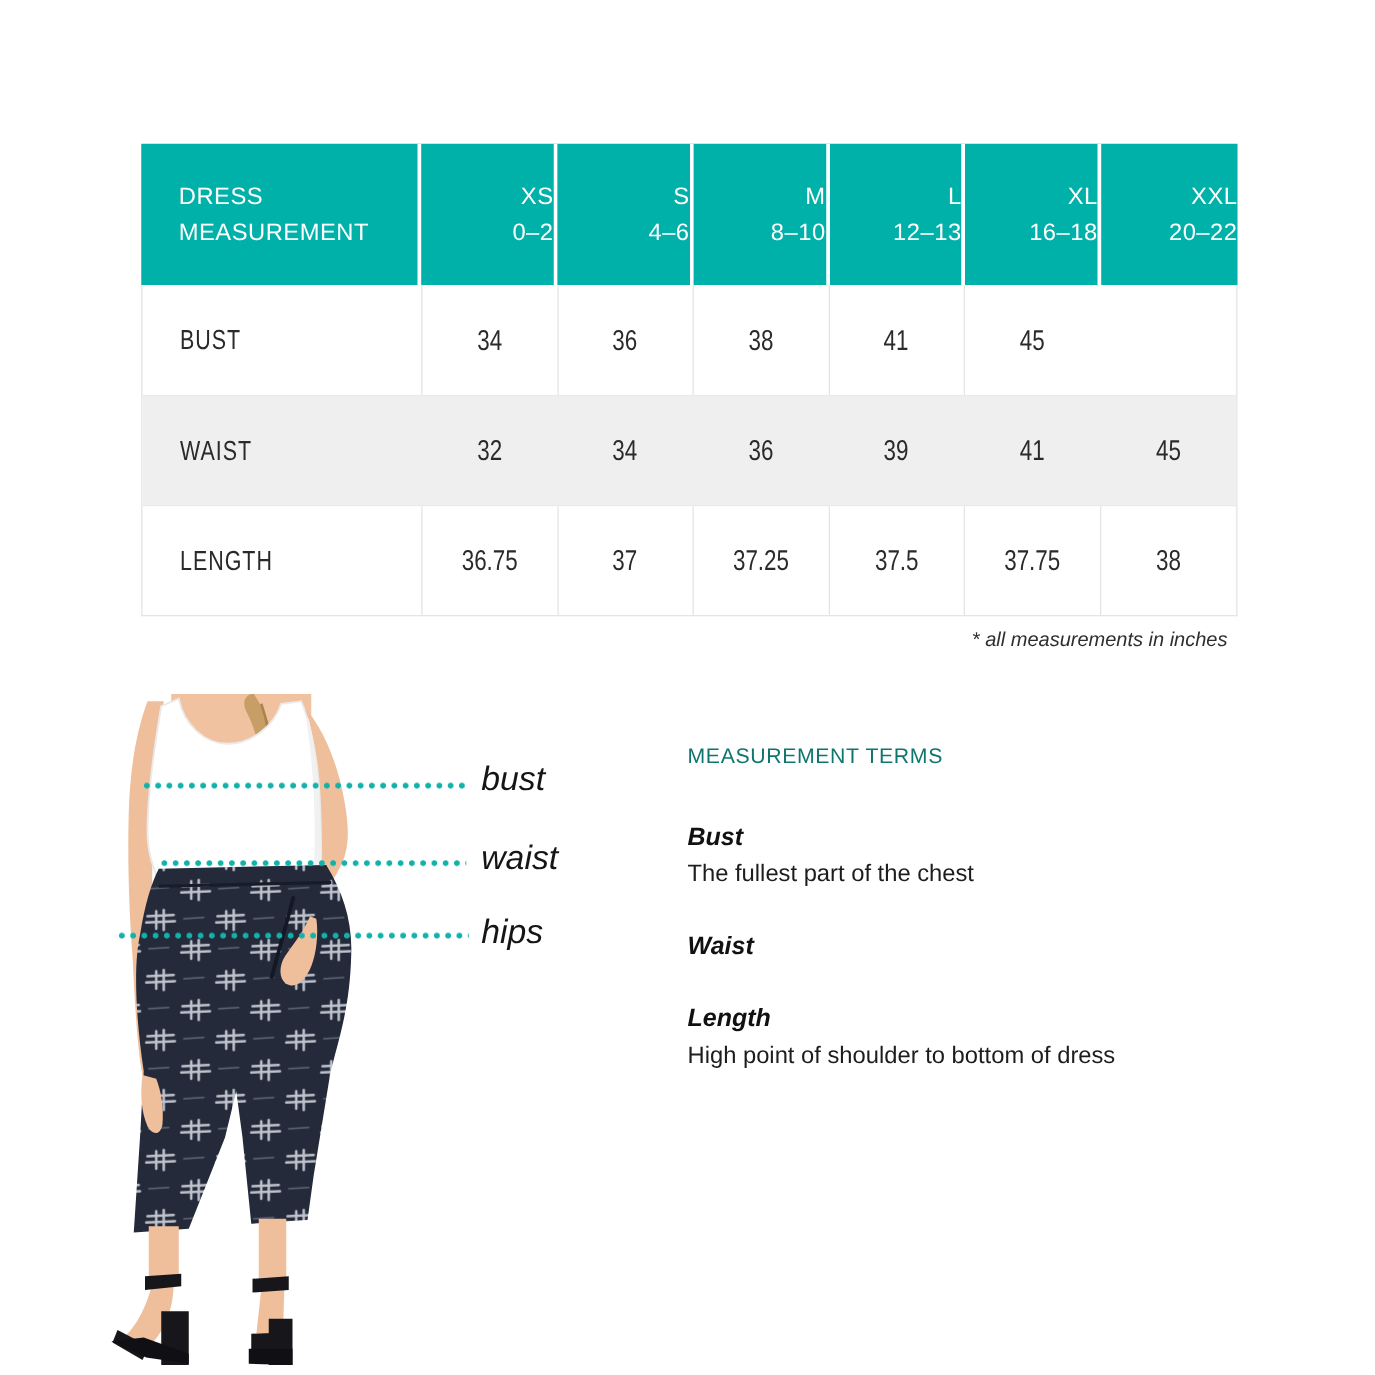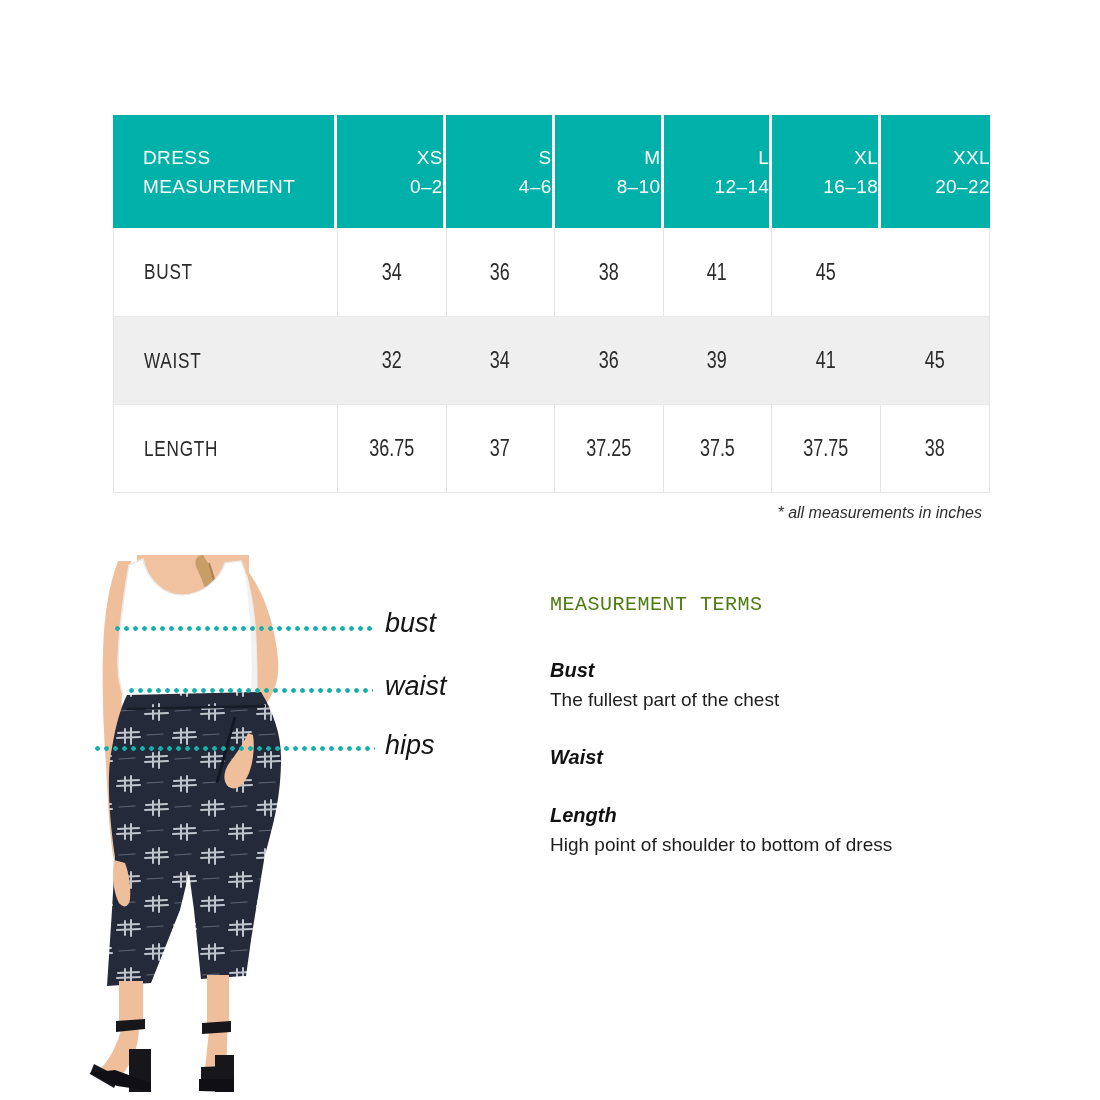--- a/index.html
+++ b/index.html
@@ -36,21 +36,21 @@
   .dot-bust  { left:113px; top:626px; width:260px; }
   .dot-waist { left:127px; top:688px; width:246px; }
   .dot-hips  { left:93px;  top:746px; width:282px; }
   .measure-label { position:absolute; font-style:italic; font-size:27px; color:#151515; z-index:6; }
   .lbl-bust  { left:385px; top:608px; }
   .lbl-waist { left:385px; top:671px; }
   .lbl-hips  { left:385px; top:730px; }
 
   
   .terms { position:absolute; left:550px; top:590px; width:470px; }
-  .terms h2 { font-size:20px; font-weight:400; color:#4d7c0f; letter-spacing:.5px; line-height:30px; margin-bottom:36px;font-family:Liberation Mono, monospace; }
+  .terms h2 { font-size:17px; font-weight:400; color:#0f766e; letter-spacing:.5px; line-height:30px; margin-bottom:36px; }
   .term { margin-bottom:29px; }
   .term .name { font-weight:bold; font-style:italic; font-size:20px; line-height:29px; color:#111; }
   .term .desc { font-size:19px; line-height:29px; color:#1d1d1d; }
 </style>
 </head>
 <body>
 
 <div class="canvas">
 
   <div class="size-table">
@@ -66,21 +66,21 @@
       <div>
         <span>S</span>
         <span>4–6</span>
       </div>
       <div>
         <span>M</span>
         <span>8–10</span>
       </div>
       <div>
         <span>L</span>
-        <span>12–14</span>
+        <span>12–13</span>
       </div>
       <div>
         <span>XL</span>
         <span>16–18</span>
       </div>
       <div>
         <span>XXL</span>
         <span>20–22</span>
       </div>
     </div>

